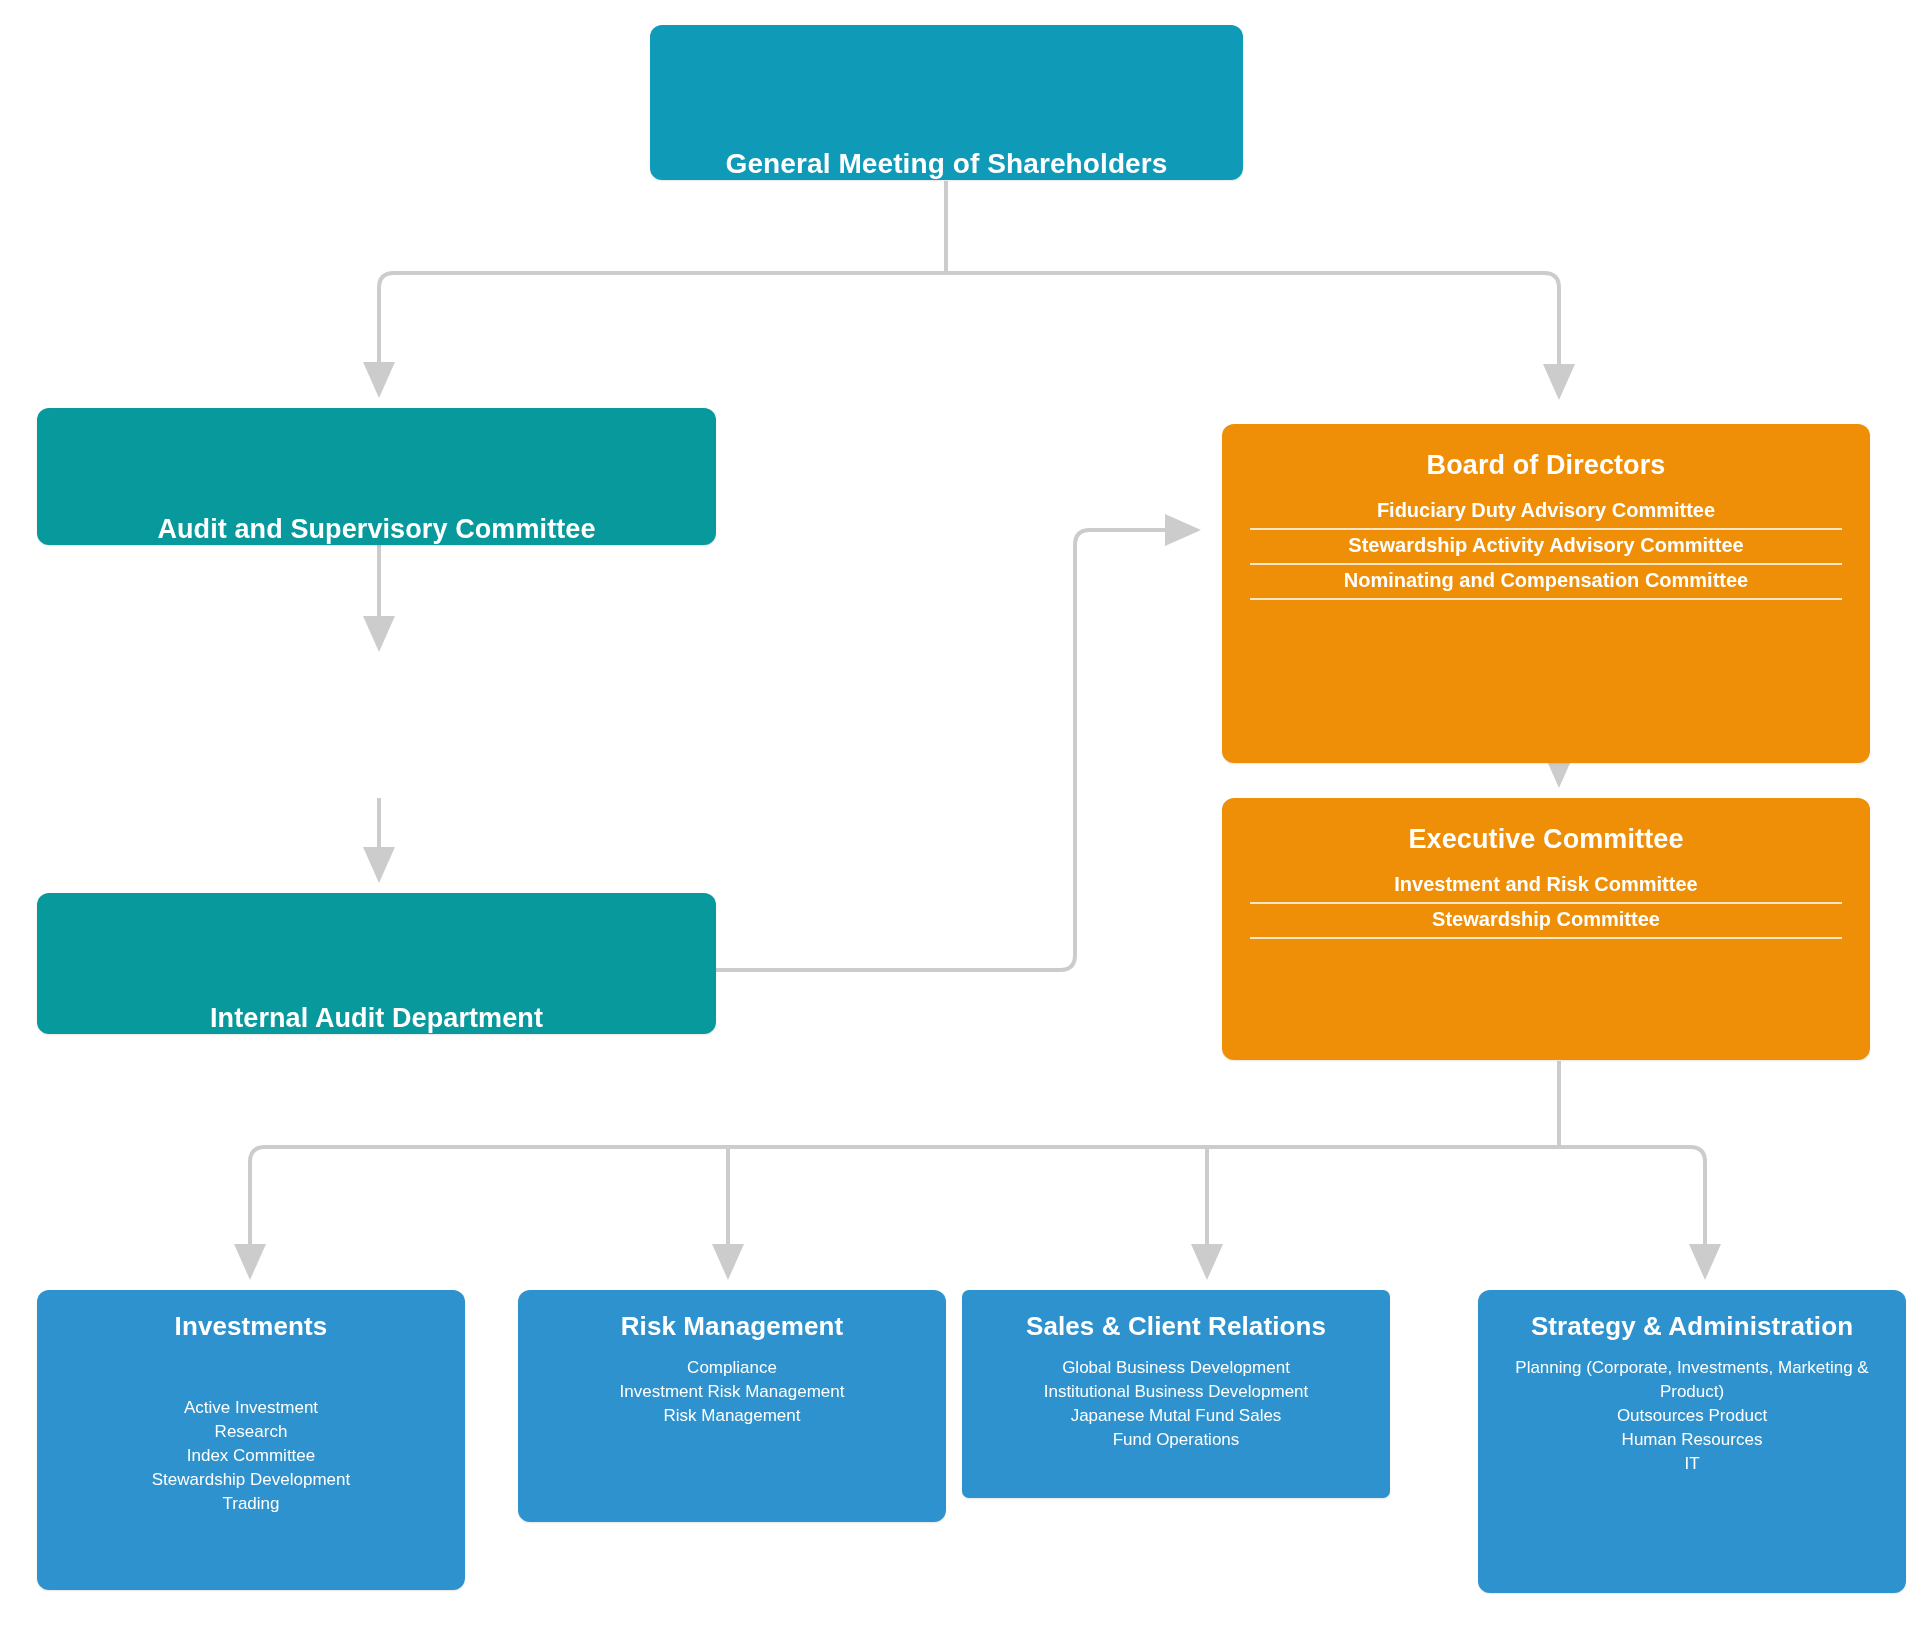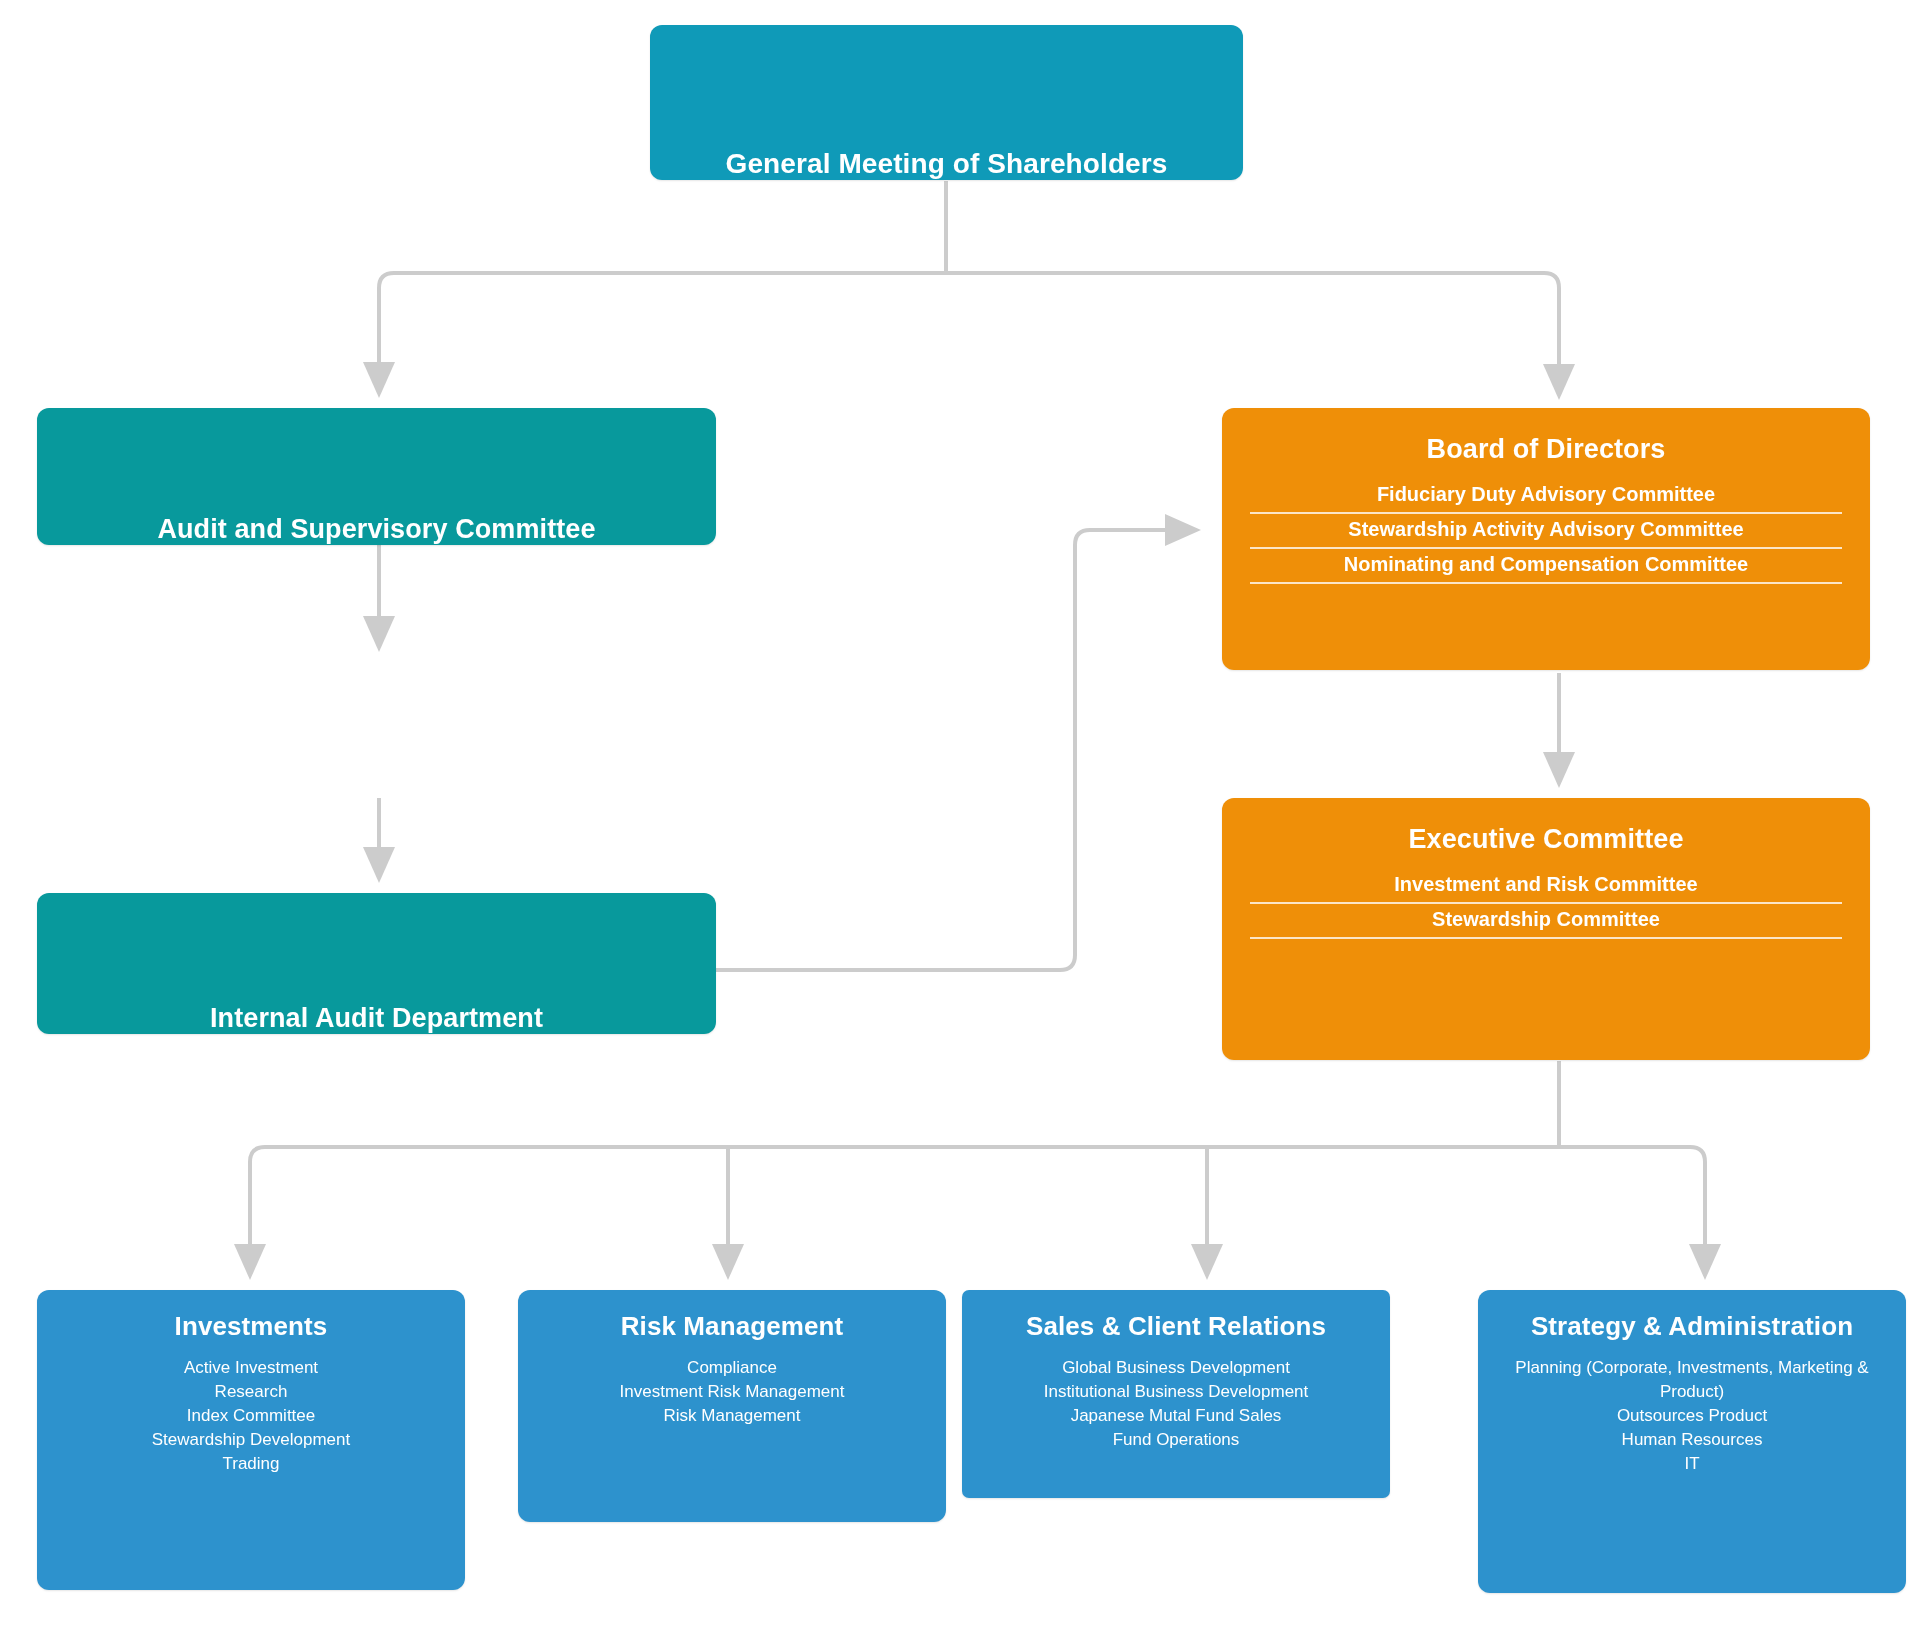--- a/index.html
+++ b/index.html
@@ -43,21 +43,21 @@
   .node-iad      { top: 893px;  height: 141px; }
 
   
   .node-orange {
     background: #ef8f08;
     left: 1222px; width: 648px;
     justify-content: flex-start;
     padding: 26px 28px 24px 28px;
   }
   .node-orange .title { font-size: 27px; margin-bottom: 14px; }
-  .node-bod { top: 408px; height: 262px; }
+  .node-bod { top: 424px; height: 339px; }
   .node-exec { top: 798px; height: 262px; }
 
   .sublist { width: 100%; display: flex; flex-direction: column; }
   .sublist .subitem {
     font-size: 20px;
     font-weight: bold;
     padding: 3px 0 6px 0;
     border-bottom: 2px solid rgba(255,255,255,0.78);
     line-height: 1.2;
   }
@@ -67,21 +67,21 @@
     background: #2d92cd;
     top: 1290px;
     width: 428px;
     justify-content: flex-start;
     padding: 22px 14px 20px 14px;
   }
   .node-blue .title { font-size: 26px; margin-bottom: 14px; }
   .node-blue .leaflist { display: flex; flex-direction: column; width: 100%; }
   .node-blue .leaf { font-size: 17px; line-height: 1.42; text-align: center; }
 
-  .node-investments { left: 37px;   height: 300px; }
+  .node-investments { left: 37px;   height: 300px; gap: 40px; }
   .node-risk        { left: 518px;  height: 232px; }
   .node-sales       { left: 962px;  height: 208px; border-radius: 7px; }
   .node-strategy    { left: 1478px; height: 303px; }
 </style>
 </head>
 <body>
 
 <div id="chart">
 
   <svg class="connectors" viewBox="0 0 1920 1628" xmlns="http://www.w3.org/2000/svg">

